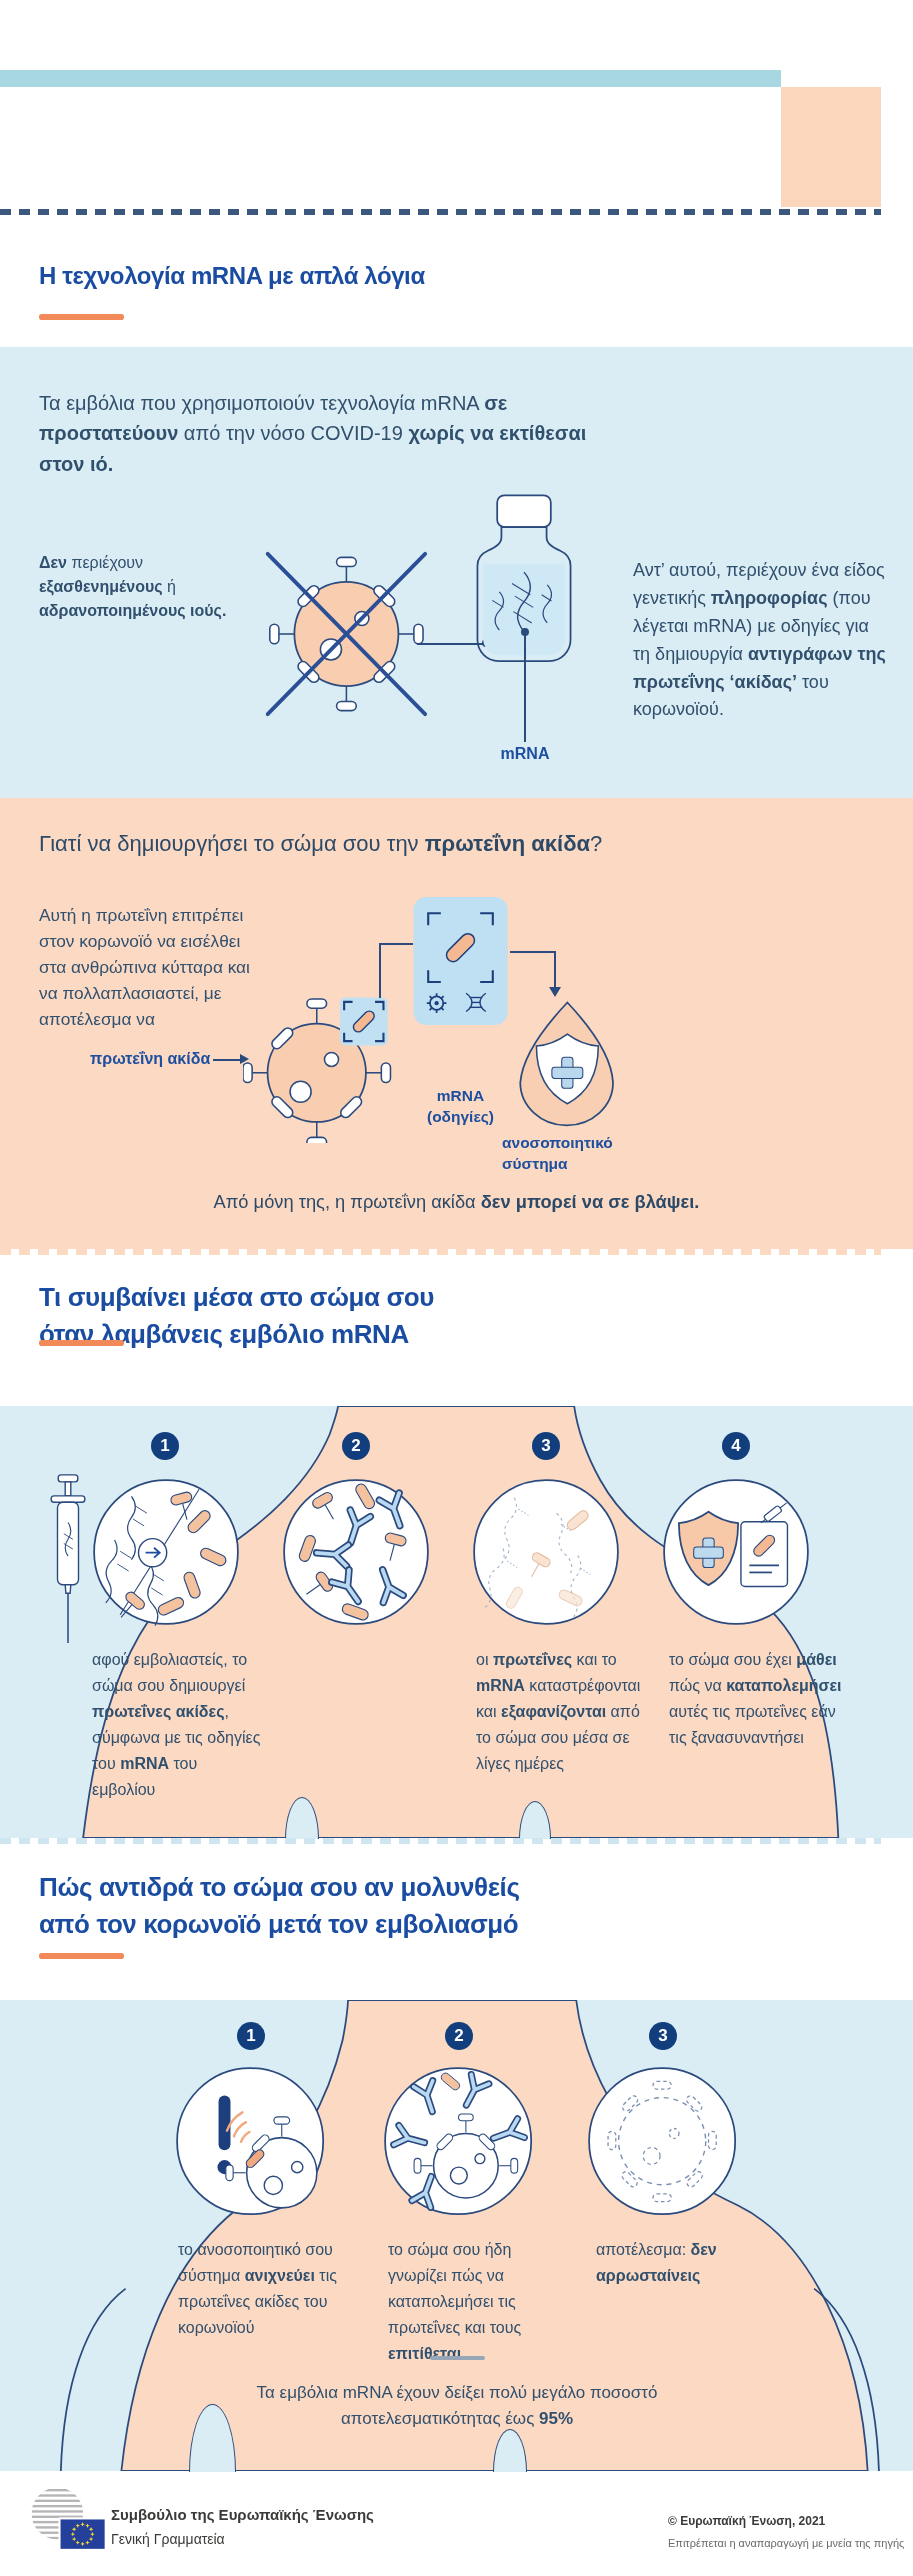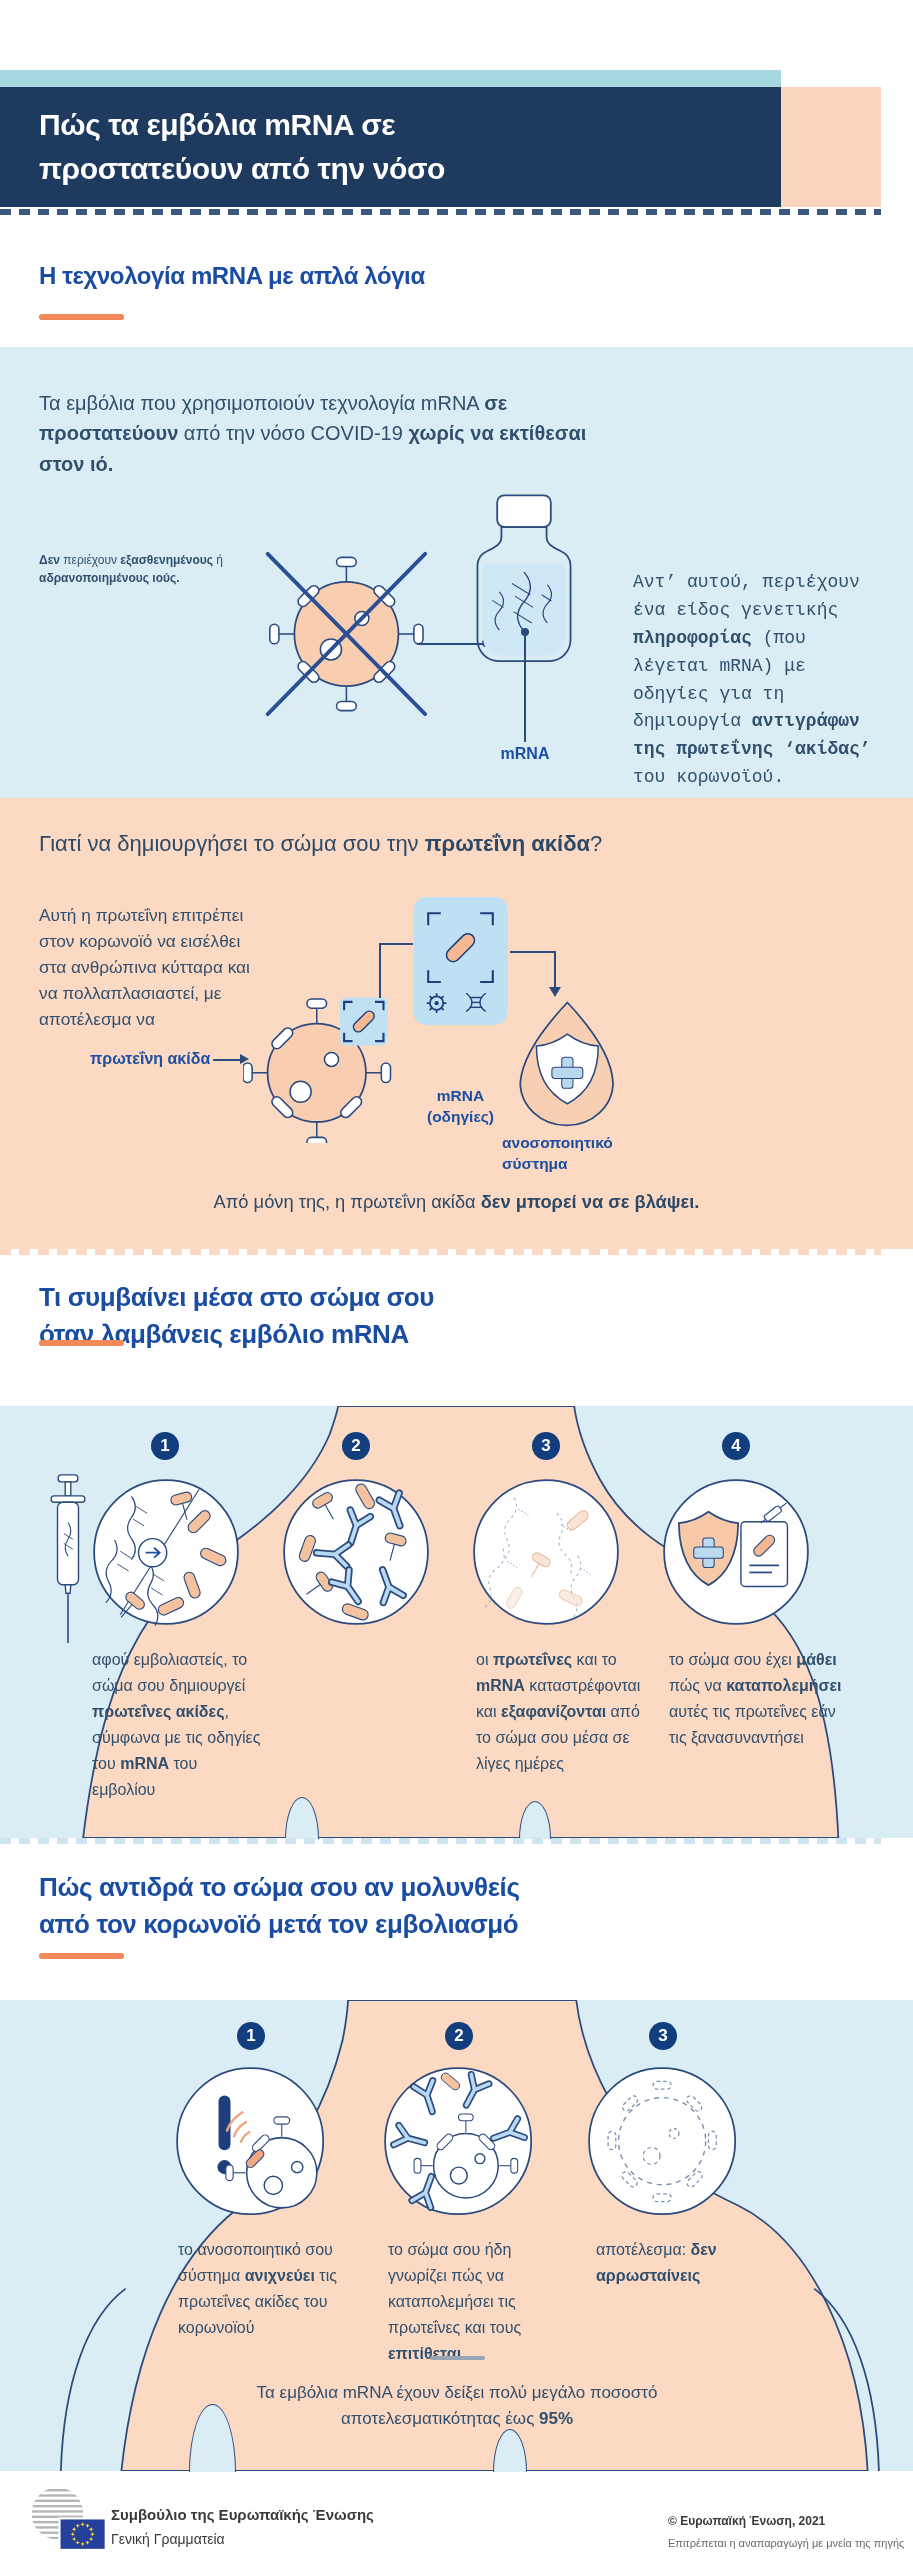--- a/index.html
+++ b/index.html
@@ -61,35 +61,29 @@
     </g>
     <g id="d-star">
         <path d="M0,-3.2 L0.9,-0.9 L3.2,0 L0.9,0.9 L0,3.2 L-0.9,0.9 L-3.2,0 L-0.9,-0.9 Z" fill="#fdd931"></path>
       </g>
   </defs>
 </svg>
 
 <div class="page">
 
   <div class="abs bar-cyan" style="left:0;top:70px;width:781px;height:17px;"></div>
-  <div class="abs banner" style="left:0;top:87px;width:781px;height:120px;">
-    <div class="banner-title" style="padding:15.5px 0 0 39px;">
-      <div>Πώς τα εμβόλια mRNA σε</div>
-      <div>προστατεύουν από την νόσο</div>
-    </div>
-  </div>
   <div class="abs peachblk" style="left:781px;top:87px;width:100px;height:120px;"></div>
   <div class="abs dash-navy" style="left:0;top:209px;width:881px;height:6.3px;"></div>
 
   <div class="abs h-blue" style="left:39px;top:262px;font-size:24px;">Η τεχνολογία mRNA με απλά λόγια</div>
   <div class="abs orange-dash" style="left:39px;top:314px;width:85px;height:5.6px;"></div>
 
   <div class="abs sec-blue" style="left:0;top:347px;width:913px;height:451px;"></div>
   <div class="abs rich txt" style="left:39px;top:388px;width:585px;font-size:20px;line-height:1.52;"><span>Τα εμβόλια που χρησιμοποιούν τεχνολογία mRNA </span><b>σε προστατεύουν</b><span> από την νόσο COVID-19 </span><b>χωρίς να εκτίθεσαι στον ιό.</b></div>
-  <div class="abs rich txt" style="left:39px;top:551px;width:211px;font-size:12px;line-height:1.5;"><b>Δεν</b><span> περιέχουν </span><b>εξασθενημένους</b><span> ή </span><b>αδρανοποιημένους ιούς.</b></div>
+  <div class="abs rich txt" style="left:39px;top:551px;width:211px;font-size:16px;line-height:1.5;"><b>Δεν</b><span> περιέχουν </span><b>εξασθενημένους</b><span> ή </span><b>αδρανοποιημένους ιούς.</b></div>
 
   <svg class="abs" style="left:248px;top:537px;" width="194" height="194" viewBox="0 0 276 276">
     <g stroke="#2b4a7d">
       <circle cx="140" cy="138" r="74" fill="#f8cdb0" stroke-width="2.5"></circle>
       <g fill="#fff" stroke-width="2.2">
         <use href="#d-tpin" transform="translate(140,66)"></use>
         <use href="#d-tpin" transform="translate(140,210) rotate(180)"></use>
         <use href="#d-tpin" transform="translate(68,138) rotate(-90)"></use>
         <use href="#d-tpin" transform="translate(212,138) rotate(90)"></use>
         <use href="#d-dpill" transform="translate(86,84) rotate(-45)"></use>
@@ -123,21 +117,21 @@
         <line x1="120" y1="144" x2="134" y2="153"></line>
       </g>
     </g>
     <rect x="57" y="3" width="76" height="45" rx="10" fill="#fff" stroke="#2b4a7d" stroke-width="2.5"></rect>
     <path d="M63,48 H127 V62 C127,72 136,77 147,82 C156,86 161,93 161,103 V208 A30,30 0 0 1 131,238 H59 A30,30 0 0 1 29,208 V103 C29,93 34,86 43,82 C54,77 63,72 63,62 Z" fill="none" stroke="#2b4a7d" stroke-width="2.5"></path>
   </svg>
   <div class="abs navyline" style="left:524px;top:633px;width:1.8px;height:109px;"></div>
   <div class="abs dot" style="left:521px;top:628px;"></div>
   <div class="abs lbl" style="left:490px;top:745px;width:70px;text-align:center;font-size:16px;">mRNA</div>
 
-  <div class="abs rich txt" style="left:633px;top:569px;width:254px;font-size:18px;line-height:1.55;font-family:Liberation Mono, monospace;"><span>Αντ’ αυτού, περιέχουν ένα είδος γενετικής </span><b>πληροφορίας</b><span> (που λέγεται mRNA) με οδηγίες για τη δημιουργία </span><b>αντιγράφων της πρωτεΐνης ‘ακίδας’</b><span> του κορωνοϊού.</span></div>
+  <div class="abs rich txt" style="left:633px;top:557px;width:254px;font-size:18px;line-height:1.55;"><span>Αντ’ αυτού, περιέχουν ένα είδος γενετικής </span><b>πληροφορίας</b><span> (που λέγεται mRNA) με οδηγίες για τη δημιουργία </span><b>αντιγράφων της πρωτεΐνης ‘ακίδας’</b><span> του κορωνοϊού.</span></div>
 
   <div class="abs sec-peach" style="left:0;top:798px;width:913px;height:451px;"></div>
   <div class="abs rich" style="left:39px;top:831px;width:775px;font-size:22px;color:#2c4a68;"><span>Γιατί να δημιουργήσει το σώμα σου την </span><b>πρωτεΐνη ακίδα</b><span>?</span></div>
   <div class="abs txt" style="left:39px;top:903px;width:233px;font-size:17.3px;line-height:1.5;">Αυτή η πρωτεΐνη επιτρέπει στον κορωνοϊό να εισέλθει στα ανθρώπινα κύτταρα και να πολλαπλασιαστεί, με αποτέλεσμα να</div>
 
   <div class="abs lbl" style="left:90px;top:1050px;font-size:16px;">πρωτεΐνη ακίδα</div>
   <div class="abs navyline" style="left:213px;top:1059px;width:28px;height:1.8px;"></div>
   <div class="abs arrow-right" style="left:240px;top:1054px;"></div>
 
   <svg class="abs" style="left:243px;top:992px;" width="151" height="151" viewBox="0 0 215 215">

